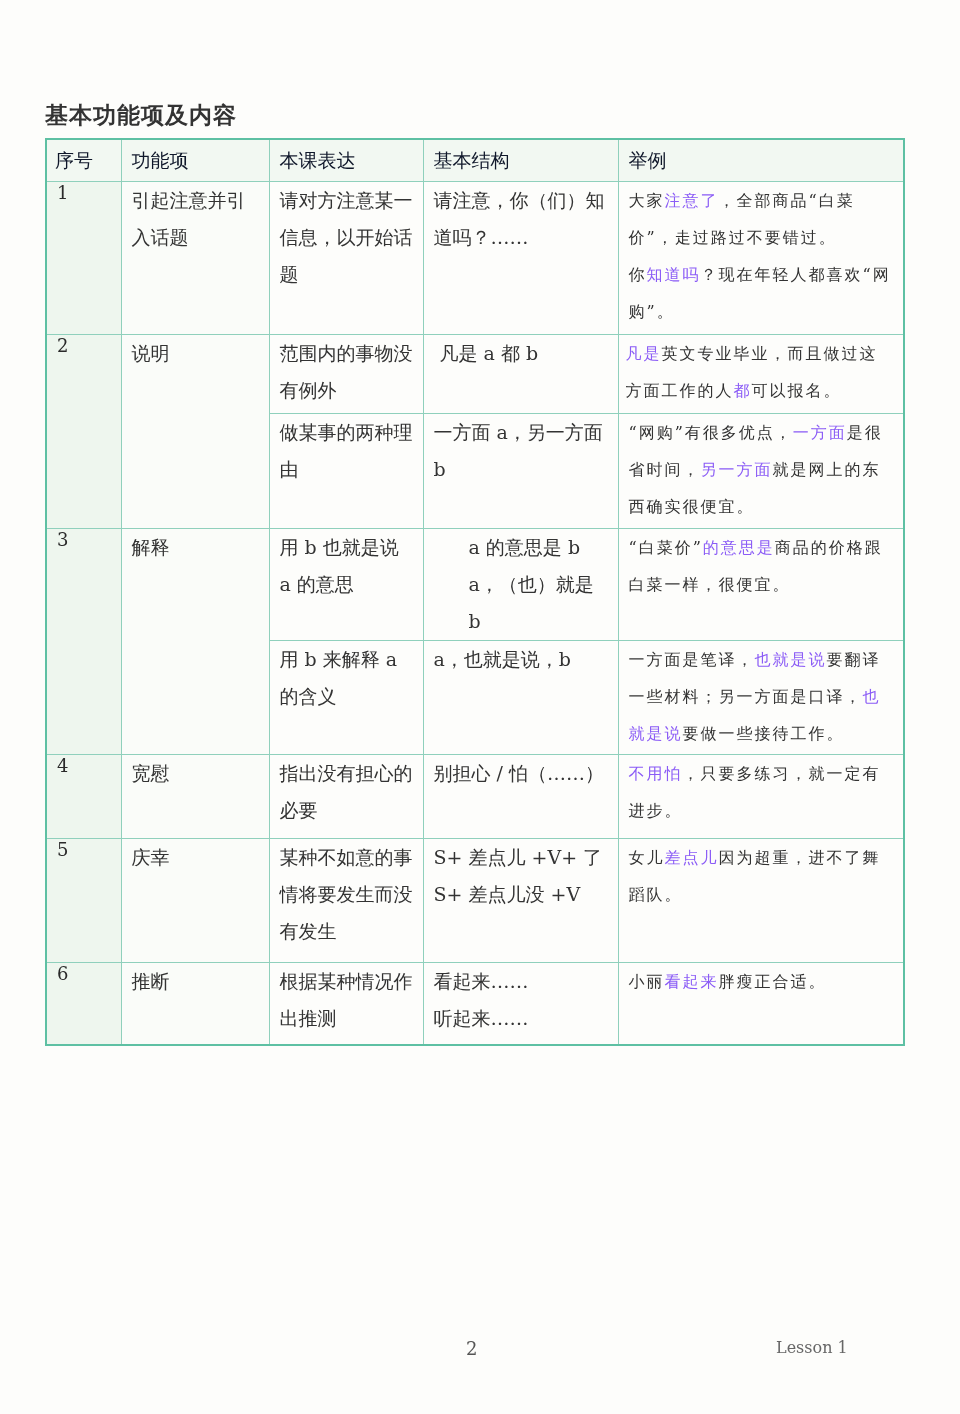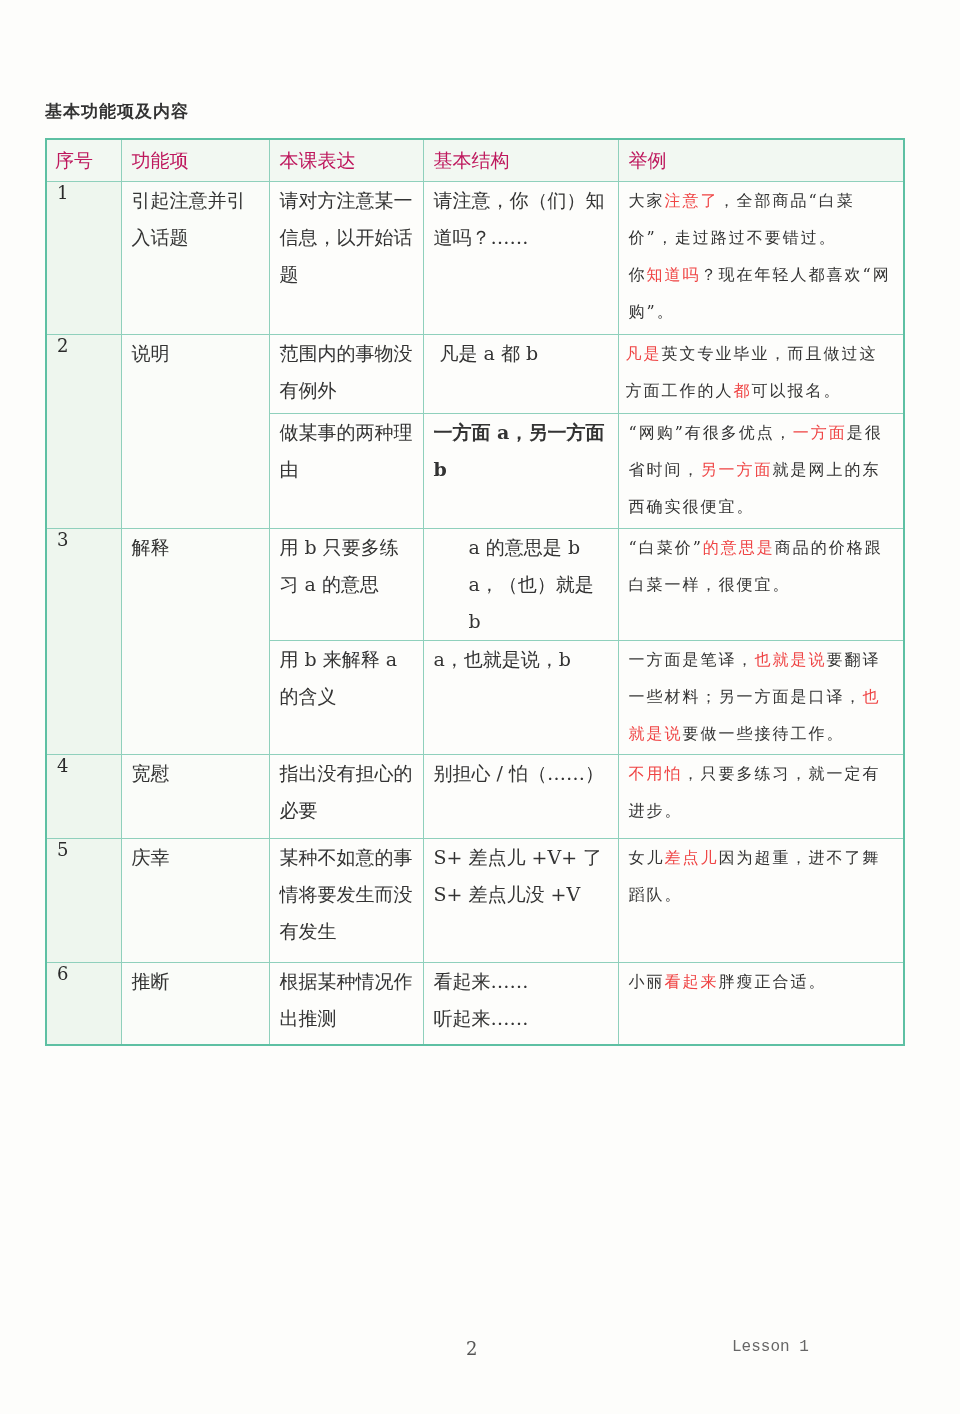--- a/index.html
+++ b/index.html
@@ -2,46 +2,46 @@
 <html><head>
 <meta charset="utf-8">
 <style>
   html, body { margin:0; padding:0; }
   body {
     width:960px; height:1414px; background:#fdfdfb; position:relative;
     font-family: "DejaVu Serif", "Liberation Serif", serif; color:#2a2a2a;
     overflow:hidden;
   }
   .title {
-    position:absolute; left:45px; top:100px; font-size:17px; font-weight:bold; color:#333;
+    position:absolute; left:45px; top:100px; font-size:23px; font-weight:bold; color:#333;
     letter-spacing:1px;
   }
   table.func {
     position:absolute; left:45px; top:138px; width:858px; border-collapse:collapse;
     table-layout:fixed; border:2px solid #5ec0a3;
   }
   table.func td, table.func th {
     border:1px solid #8fd0bc; vertical-align:top; text-align:left;
     padding:0 8px 0 10px; font-weight:normal;
   }
   table.func th {
-    height:41px; vertical-align:middle; font-size:19px; background:#f2f8f2; color:#be185d;
+    height:41px; vertical-align:middle; font-size:19px; background:#f2f8f2; color:#0f172a;
   }
   table.func th:first-child { padding-left:8px; }
   td.num { background:#eef6ee; font-size:18px; padding-top:12px; }
   td.func-item { background:#fafcf9; }
   td.cn { font-size:19px; line-height:37px; padding-top:4px; color:#333; }
   td.ex { font-size:16px; line-height:37px; padding-top:4px; letter-spacing:2px; color:#333; }
-  td.ex .hl { color:#ef4444; }
+  td.ex .hl { color:#8b5cf6; }
   td.struct { font-size:19px; line-height:37px; padding-top:4px; color:#333; }
   .footer-page {
     position:absolute; left:466px; top:1338px; font-size:18px; color:#555;
   }
   .footer-lesson {
-    position:absolute; left:732px; top:1338px; font-size:16px; color:#666;font-family:Liberation Mono, monospace;
+    position:absolute; left:776px; top:1338px; font-size:16px; color:#666;
   }
 </style>
 </head>
 <body>
 
 <div class="title">基本功能项及内容</div>
 
 <table class="func">
   <colgroup>
     <col style="width:75px">
@@ -70,27 +70,27 @@
       </tr>
       <tr style="height: 79px;">
         <td class="num" rowspan="2">2</td>
         <td class="cn func-item" rowspan="2">说明</td>
         <td class="cn">范围内的事物没有例外</td>
         <td class="struct" style="white-space: pre-line; padding-left: 16px;">凡是 a 都 b</td>
         <td class="ex" style="white-space: pre-line; padding-left: 7px;"><span class="hl">凡是</span><span>英文专业毕业，而且做过这方面工作的人</span><span class="hl">都</span><span>可以报名。</span></td>
       </tr>
       <tr style="height: 115px;">
         <td class="cn">做某事的两种理由</td>
-        <td class="struct" style="white-space: pre-line; font-weight: bold;">一方面 a，另一方面 b</td>
+        <td class="struct" style="white-space: pre-line;">一方面 a，另一方面 b</td>
         <td class="ex" style="white-space: pre-line;"><span>“网购”有很多优点，</span><span class="hl">一方面</span><span>是很省时间，</span><span class="hl">另一方面</span><span>就是网上的东西确实很便宜。</span></td>
       </tr>
       <tr style="height: 103px;">
         <td class="num" rowspan="2">3</td>
         <td class="cn func-item" rowspan="2">解释</td>
-        <td class="cn">用 b 只要多练习 a 的意思</td>
+        <td class="cn">用 b 也就是说 a 的意思</td>
         <td class="struct" style="white-space: pre-line; padding-left: 45px;">a 的意思是 b
 a，（也）就是 b</td>
         <td class="ex" style="white-space: pre-line;"><span>“白菜价”</span><span class="hl">的意思是</span><span>商品的价格跟白菜一样，很便宜。</span></td>
       </tr>
       <tr style="height: 114px;">
         <td class="cn">用 b 来解释 a 的含义</td>
         <td class="struct" style="white-space: pre-line;">a，也就是说，b</td>
         <td class="ex" style="white-space: pre-line;"><span>一方面是笔译，</span><span class="hl">也就是说</span><span>要翻译一些材料；另一方面是口译，</span><span class="hl">也就是说</span><span>要做一些接待工作。</span></td>
       </tr>
       <tr style="height: 84px;">

